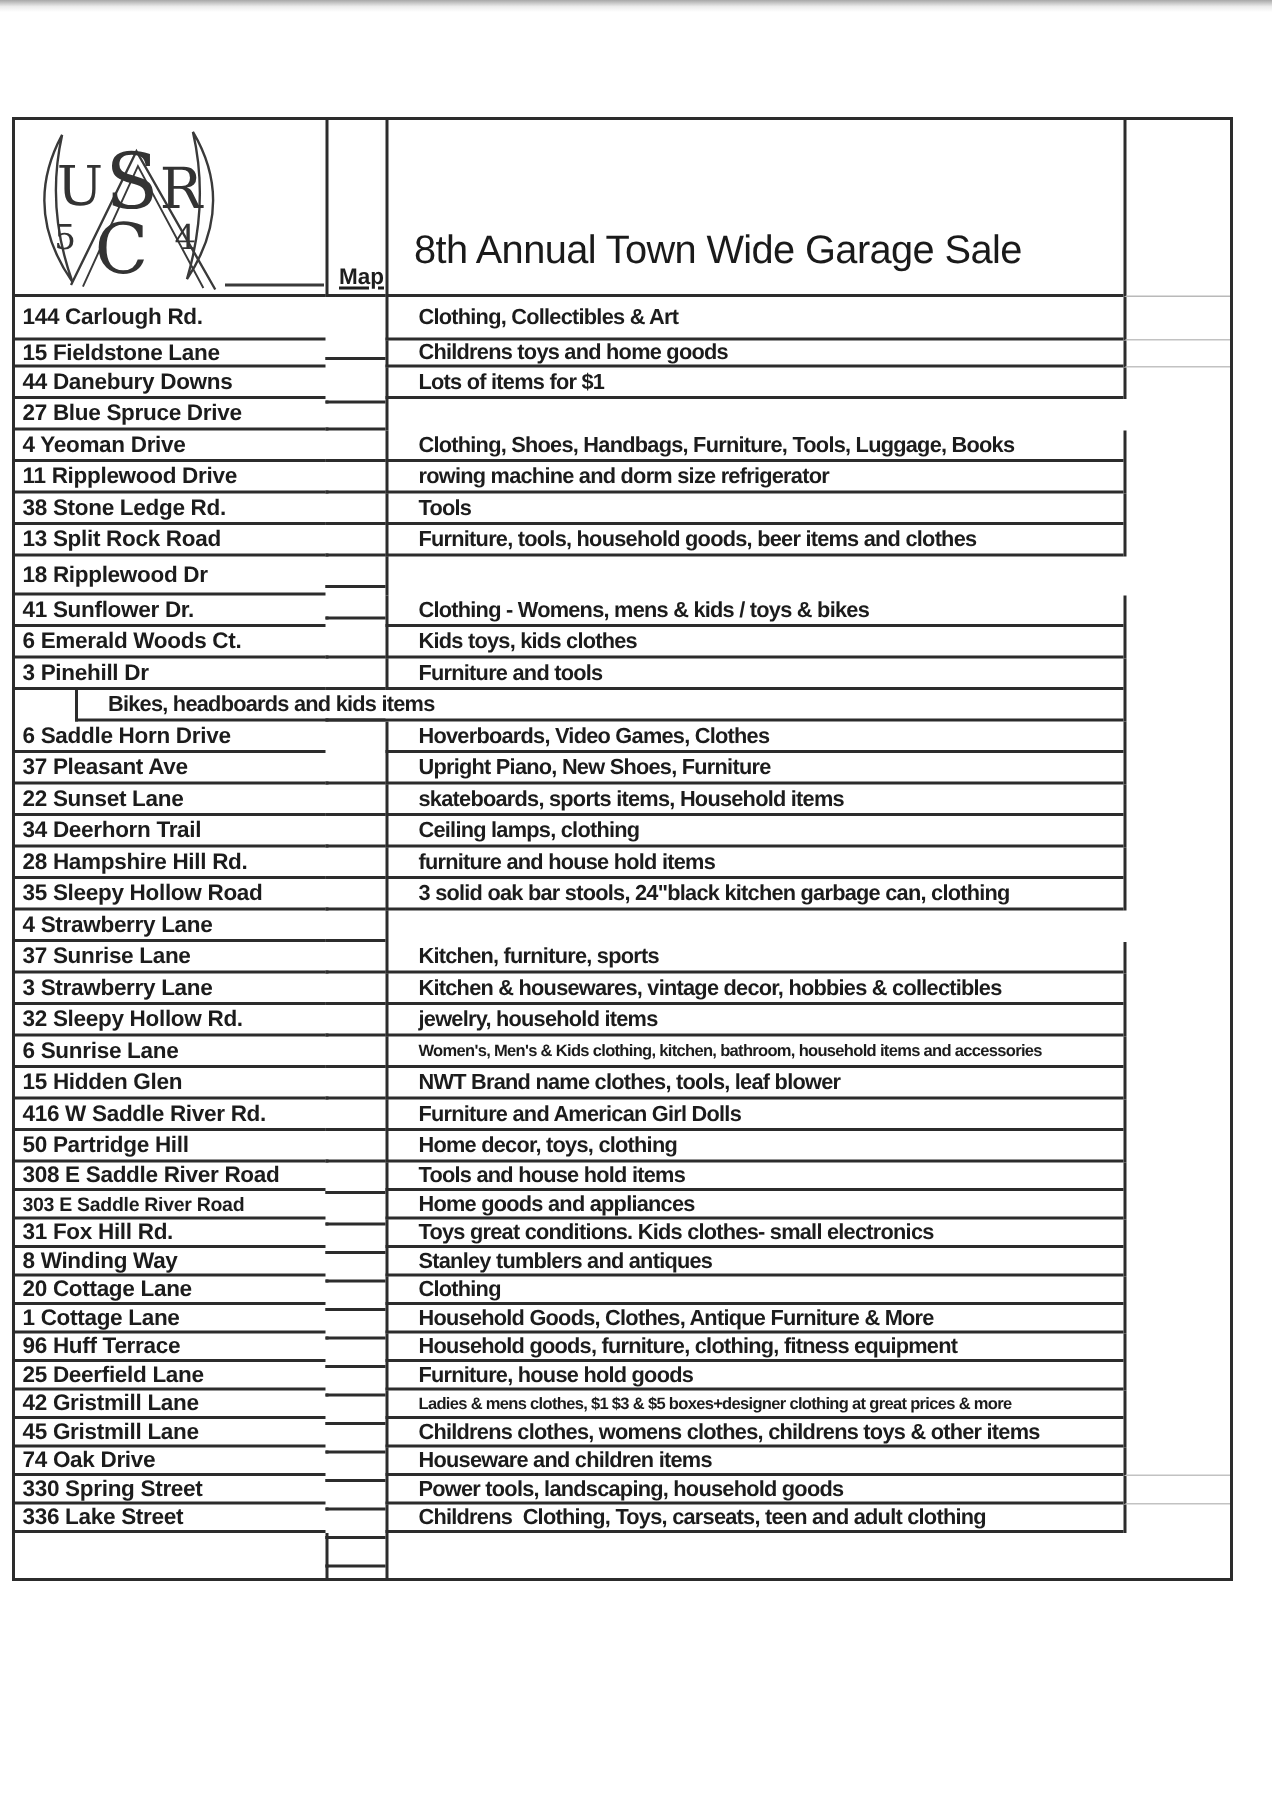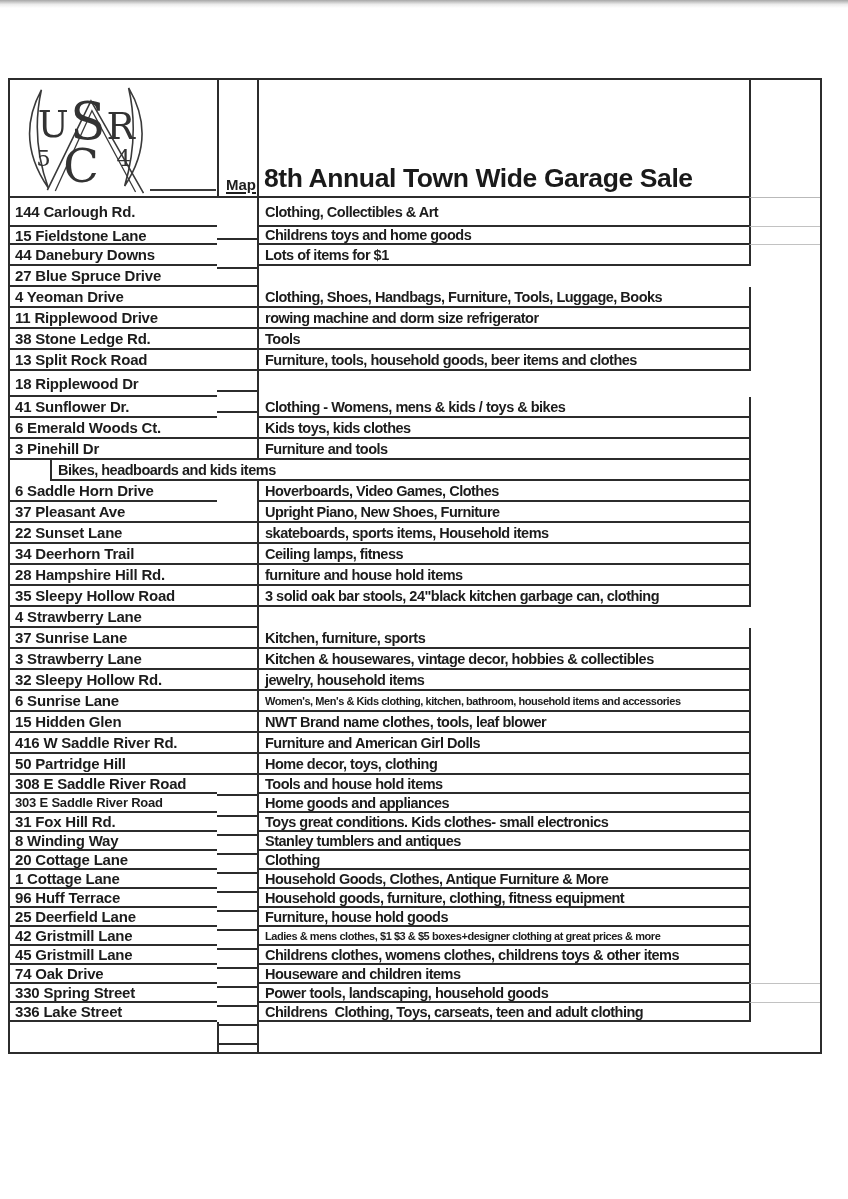--- a/index.html
+++ b/index.html
@@ -29,37 +29,37 @@
   .logo-cell{position:relative;}
   .logo-cell svg{position:absolute;left:6px;top:3px;}
   .logo-underline{position:absolute;left:140px;right:1px;bottom:5px;height:2px;background:#3a3a3a;}
   .map-head{display:flex;align-items:flex-end;padding:0 0 3px 6px;}
   .map-head span{
     font-weight:bold;font-size:15px;text-decoration:underline;
     text-decoration-thickness:2px;text-underline-offset:2px;
   }
   .title-cell{display:flex;align-items:flex-end;padding:0 0 2px 5px;}
   .title-cell h1{
-    margin:0;font-size:26.5px;font-weight:bold;letter-spacing:-0.4px;
+    margin:12px;font-size:26.5px;font-weight:normal;letter-spacing:-0.4px;
     white-space:nowrap;color:#1a1a1a;
   }
 
   
   .rows{display:flex;flex-direction:column;flex:0 0 auto;}
   .row{display:flex;height:21px;flex:0 0 auto;}
   .rows .row:nth-child(1){height:29px;}
   .rows .row:nth-child(2){height:18px;}
   .rows .row:nth-child(9){height:26px;}
   .rows .row:nth-child(n+28){height:19px;}
   .row .c-addr,.row .c-map,.row .c-desc{border-bottom:2px solid #2c2c2c;}
   .row.faint-right .c-right{border-bottom:1px solid #c2c2c2;}
   .row .cell{display:flex;align-items:center;}
   .row .c-addr{padding-left:5px;}
   .row .c-map{padding-left:5px;margin-top:40px;}
-  .row .c-desc{padding-left:6px;}
+  .row .c-desc{padding-left:20px;}
   .addr-text,.map-text,.desc-text{
     font-weight:bold;font-size:15px;letter-spacing:-0.2px;white-space:pre;color:#1c1c1c;
   }
   .desc-text{font-size:14.5px;letter-spacing:-0.5px;}
   .desc-text.items-small{font-size:11px;letter-spacing:-0.45px;}
   .addr-text.addr-small{font-size:13px;}
 
   
   .filler{display:flex;flex:1 1 auto;}
   .filler .c-right{border-left:none;}
@@ -303,21 +303,21 @@
   </div>
 
   <div class="row">
     <div class="cell c-addr">
       <span class="addr-text">34 Deerhorn Trail</span>
     </div>
     <div class="cell c-map">
       <span class="map-text">C1</span>
     </div>
     <div class="cell c-desc">
-      <span class="desc-text">Ceiling lamps, fitness</span>
+      <span class="desc-text">Ceiling lamps, clothing</span>
     </div>
     <div class="cell c-right"></div>
   </div>
 
   <div class="row">
     <div class="cell c-addr">
       <span class="addr-text">28 Hampshire Hill Rd.</span>
     </div>
     <div class="cell c-map">
       <span class="map-text">C1</span>

